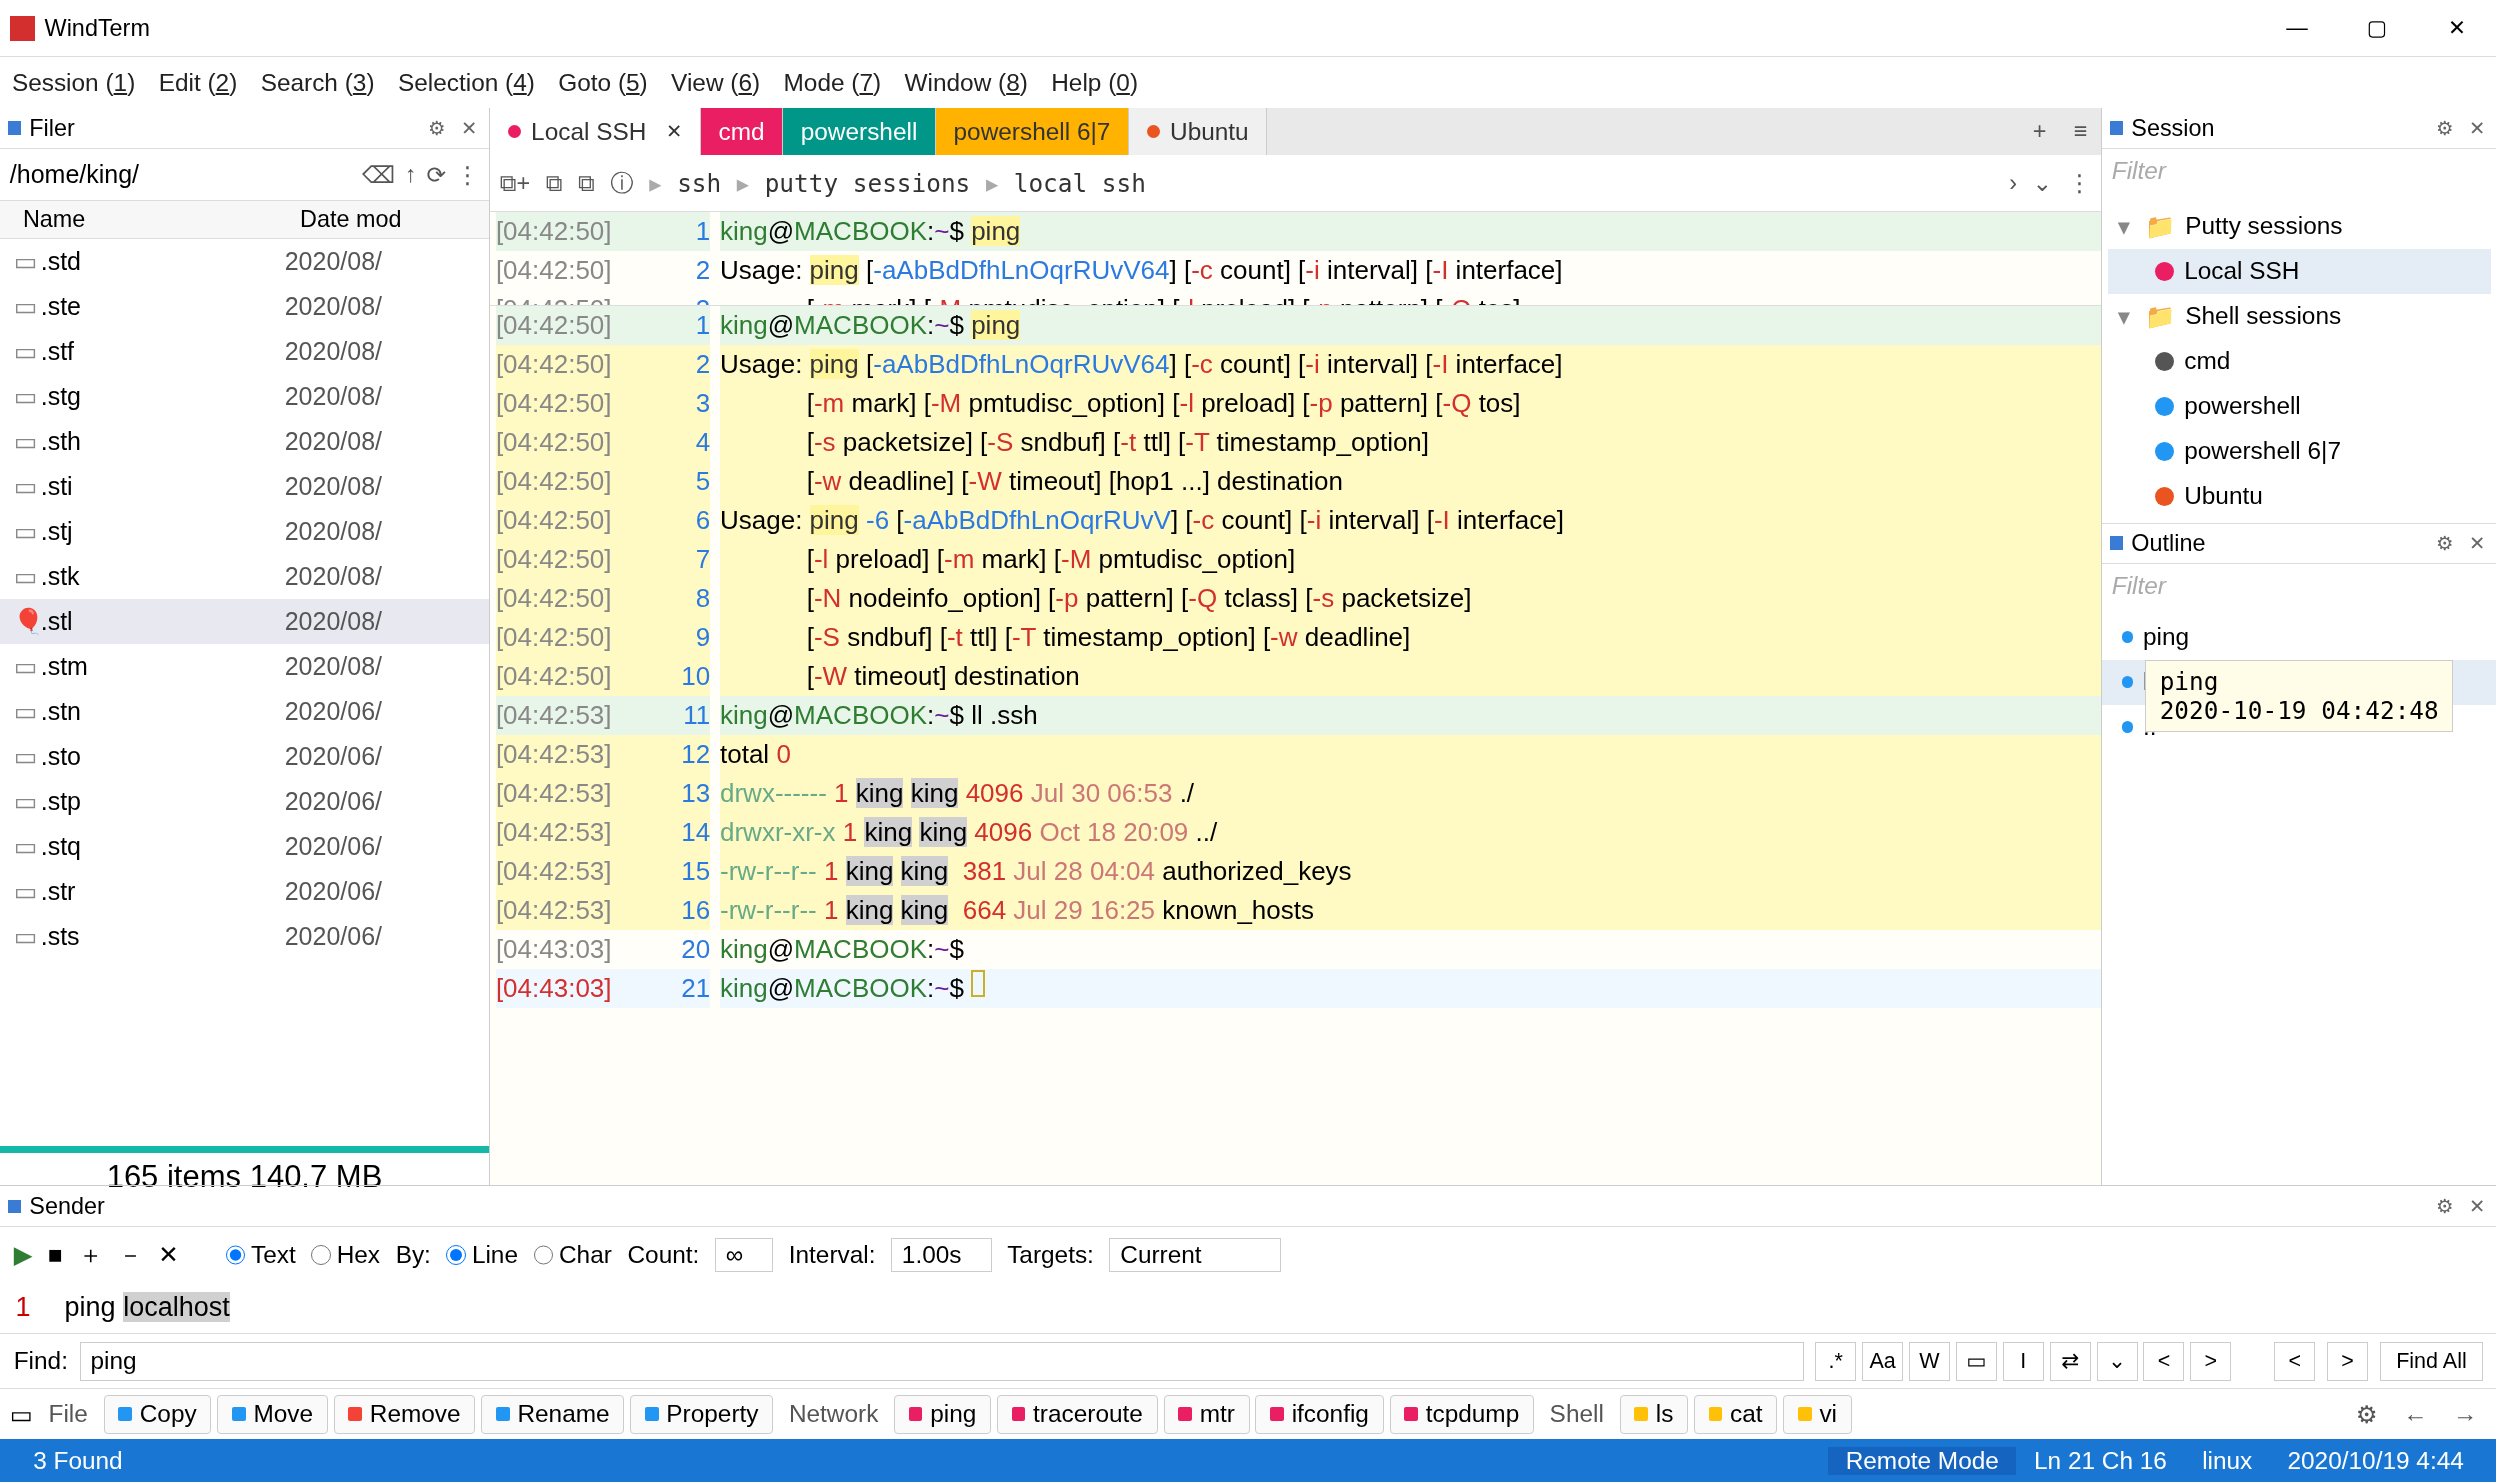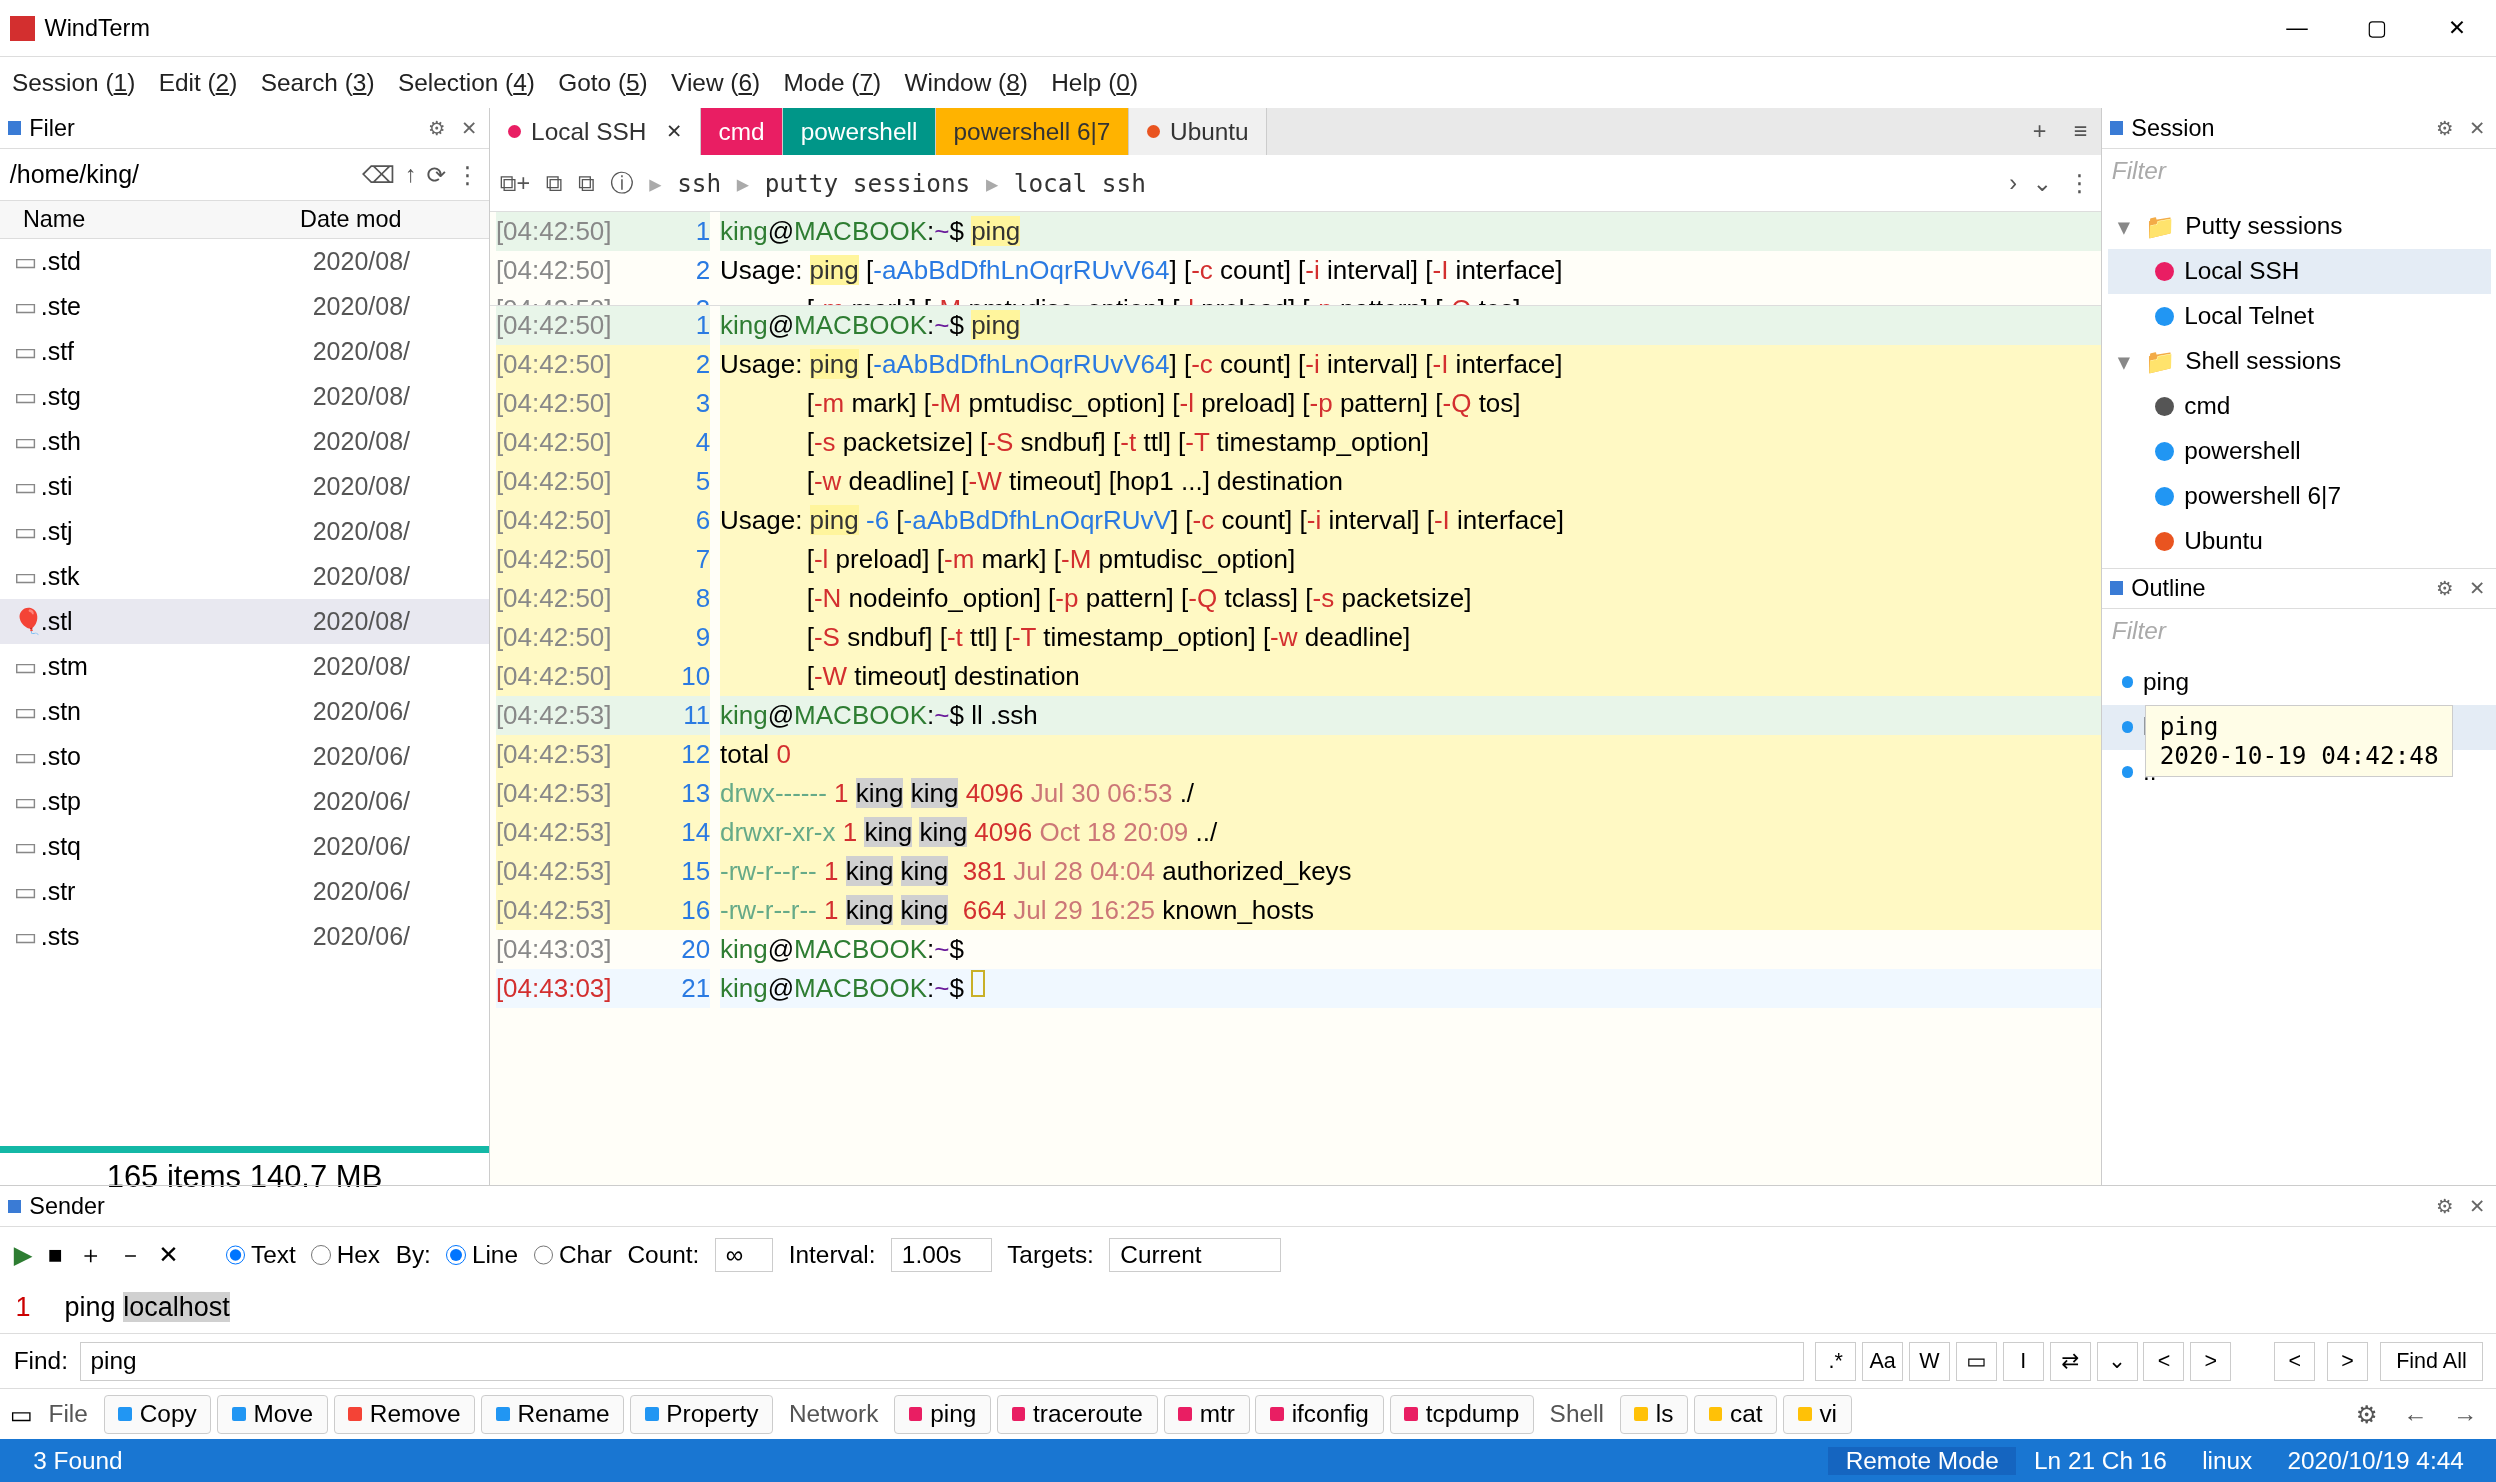--- a/index.html
+++ b/index.html
@@ -21,21 +21,21 @@
 .filer-path { height: 51px; display: flex; align-items: center; padding: 0 9.8px; gap: 9.8px; font-family: monospace; font-size: 25px; }
 .filer-path .p { flex: 1; }
 .filer-path .ic { color: #555; font-size: 23.4px; }
 .filer-cols { height: 39px; display: flex; align-items: center; border-top: 1px solid #ddd; border-bottom: 1px solid #ddd; font-size: 23.4px; background: #f7f7f7; }
 .filer-cols .c1 { width: 283px; padding-left: 5.9px; margin-left: 17px; }
 .filer-cols .c2 { flex: 1; }
 .filer-list { flex: 1; overflow: hidden; font-family: monospace; font-size: 25px; }
 .filer-row { height: 45px; display: flex; align-items: center; padding-left: 13.7px; }
 .filer-row .fic { width: 27px; color: #888; }
 .filer-row .fn { width: 244px; }
-.filer-row .fd { color: #555; margin-left: 28px; }
+.filer-row .fd { color: #555; }
 .filer-row.sel { background: #e8e8f0; }
 .filer-status { height: 39px; padding: 5.9px 7.8px; font-size: 31px; border-top: 7px solid #14b8a6; text-align: center; }
 .center { flex: 1; display: flex; flex-direction: column; min-width: 0; }
 .tabs { height: 47px; display: flex; align-items: stretch; background: #e9e9e9; }
 .tab { display: flex; align-items: center; padding: 0 17.6px; gap: 9.8px; font-size: 24.4px; border-right: 1px solid #ccc; color: #fff; }
 .tab.local { background: #fff; color: #333; }
 .tab.cmd { background: #e91e63; }
 .tab.ps { background: #009688; }
 .tab.ps6 { background: #ffb300; color: #333; }
 .tab.ub { background: #f0f0f0; color: #333; }
@@ -341,24 +341,20 @@
     <div class="sess-tree" id="sess-tree">
         <div class="sess-row">
           <span class="tw">▾</span>
           <span>📁</span>
           <span>Putty sessions</span>
         </div>
         <div class="sess-row child sel">
           <span class="ic" style="background:#e91e63"></span>
           <span>Local SSH</span>
         </div>
-        <div class="sess-row child">
-          <span class="ic" style="background:#2196f3"></span>
-          <span>Local Telnet</span>
-        </div>
         <div class="sess-row">
           <span class="tw">▾</span>
           <span>📁</span>
           <span>Shell sessions</span>
         </div>
         <div class="sess-row child">
           <span class="ic" style="background:#555"></span>
           <span>cmd</span>
         </div>
         <div class="sess-row child">

